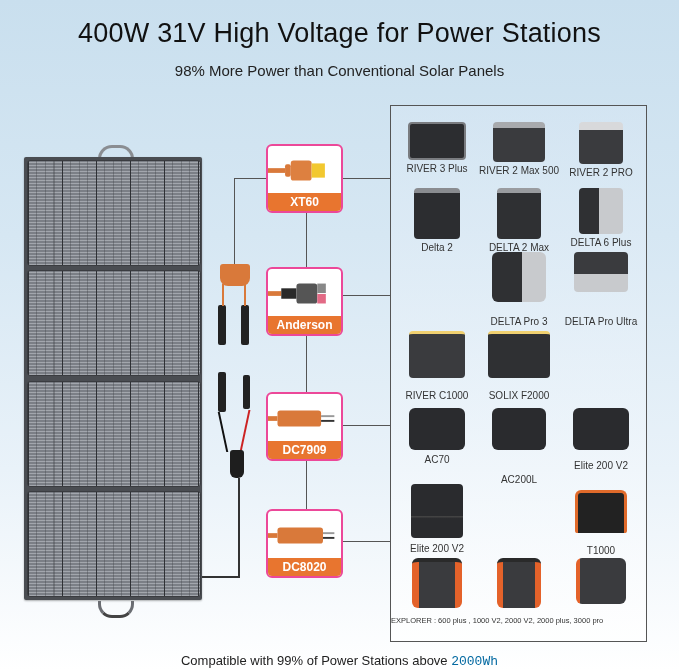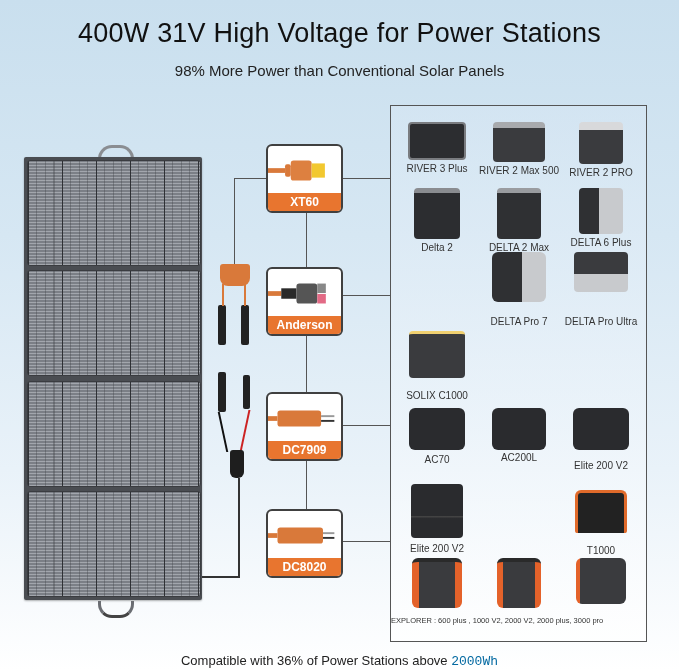--- a/index.html
+++ b/index.html
@@ -44,21 +44,21 @@
   }
   .handle.top { left: 98px; top: 145px; border-color: #8a8d92; }
   .handle.bottom { left: 98px; top: 601px; border-radius: 0 0 14px 14px; border-top: none; border-bottom: 3px solid #444; }
 
   
   .line { position: absolute; background: #555; }
 
   
   .conn {
     position: absolute; left: 266px; width: 77px; height: 69px;
-    background: #fff; border: 2px solid #404040; border-radius: 6px; overflow: hidden;
+    background: #fff; border: 2px solid #ec4899; border-radius: 6px; overflow: hidden;
     box-sizing: border-box;
   }
   .conn .art { position: absolute; left: 0; top: 0; width: 100%; height: 50px; }
   .conn .label {
     position: absolute; left: 0; bottom: 0; width: 100%; height: 18px;
     background: #e8752f; color: #fff; font-weight: bold; font-size: 12px;
     text-align: center; line-height: 18px;
   }
 
   
@@ -183,39 +183,43 @@
     <div class="img" style="width:44px;height:46px;background:#2f3033;border-top:5px solid #9a9ca0;"></div>
     <div class="name">DELTA 2 Max</div>
   </div>
   <div class="device" style="left:170px;top:82px;">
     <div class="img" style="width:44px;height:46px;background:linear-gradient(90deg,#2f3033 45%,#c8cacd 45%);"></div>
     <div class="name">DELTA 6 Plus</div>
   </div>
 
   <div class="device" style="left:88px;top:146px;">
     <div class="img" style="width:54px;height:50px;background:linear-gradient(90deg,#2f3033 55%,#c8cacd 55%);border-radius:6px;"></div>
-    <div class="name" style="margin-top:14px;">DELTA Pro 7</div>
+    <div class="name" style="margin-top:14px;">DELTA Pro 3</div>
   </div>
   <div class="device" style="left:170px;top:146px;">
     <div class="img" style="width:54px;height:40px;background:linear-gradient(180deg,#3a3b3e 55%,#c8cacd 55%);"></div>
     <div class="name" style="margin-top:24px;">DELTA Pro Ultra</div>
   </div>
 
   <div class="device" style="left:6px;top:225px;">
     <div class="img" style="width:56px;height:44px;background:#3a3b3e;border-top:3px solid #f0d070;"></div>
-    <div class="name" style="margin-top:12px;">SOLIX C1000</div>
+    <div class="name" style="margin-top:12px;">RIVER C1000</div>
+  </div>
+  <div class="device" style="left:88px;top:225px;">
+    <div class="img" style="width:62px;height:44px;background:#2f3033;border-top:3px solid #f0d070;"></div>
+    <div class="name" style="margin-top:12px;">SOLIX F2000</div>
   </div>
 
   <div class="device" style="left:6px;top:302px;">
     <div class="img" style="width:56px;height:42px;background:#2a2b2e;border-radius:6px;"></div>
     <div class="name" style="margin-top:4px;">AC70</div>
   </div>
   <div class="device" style="left:88px;top:302px;">
     <div class="img" style="width:54px;height:42px;background:#2a2b2e;border-radius:6px;"></div>
-    <div class="name" style="margin-top:2px;">AC200L</div>
+    <div class="name" style="margin-top:24px;">AC200L</div>
   </div>
   <div class="device" style="left:170px;top:302px;">
     <div class="img" style="width:56px;height:42px;background:#2a2b2e;border-radius:6px;"></div>
     <div class="name" style="margin-top:10px;">Elite 200 V2</div>
   </div>
 
   <div class="device" style="left:6px;top:378px;">
     <div class="img" style="width:52px;height:54px;background:linear-gradient(180deg,#2a2b2e 60%,#444 60%,#2a2b2e 64%);border-radius:4px;"></div>
     <div class="name" style="margin-top:5px;">Elite 200 V2</div>
   </div>
@@ -230,14 +234,14 @@
   <div class="device" style="left:88px;top:452px;">
     <div class="img" style="width:44px;height:46px;background:linear-gradient(90deg,#e4622a 14%,#3a3b3e 14%,#3a3b3e 86%,#e4622a 86%);border-top:4px solid #2a2a2a;border-radius:6px;" title="jackery-explorer-2"></div>
   </div>
   <div class="device" style="left:170px;top:452px;">
     <div class="img" style="width:50px;height:46px;background:linear-gradient(90deg,#e4622a 8%,#3a3b3e 8%);border-radius:6px;" title="jackery-explorer-3"></div>
   </div>
   <div class="explorer-note">EXPLORER : 600 plus , 1000 V2, 2000 V2, 2000 plus, 3000 pro</div>
 </div>
 
 <div class="footer">
-  <span>Compatible with 36% of Power Stations above </span><span class="accent">2000Wh</span>
+  <span>Compatible with 99% of Power Stations above </span><span class="accent">2000Wh</span>
 </div>
 
 </body></html>

